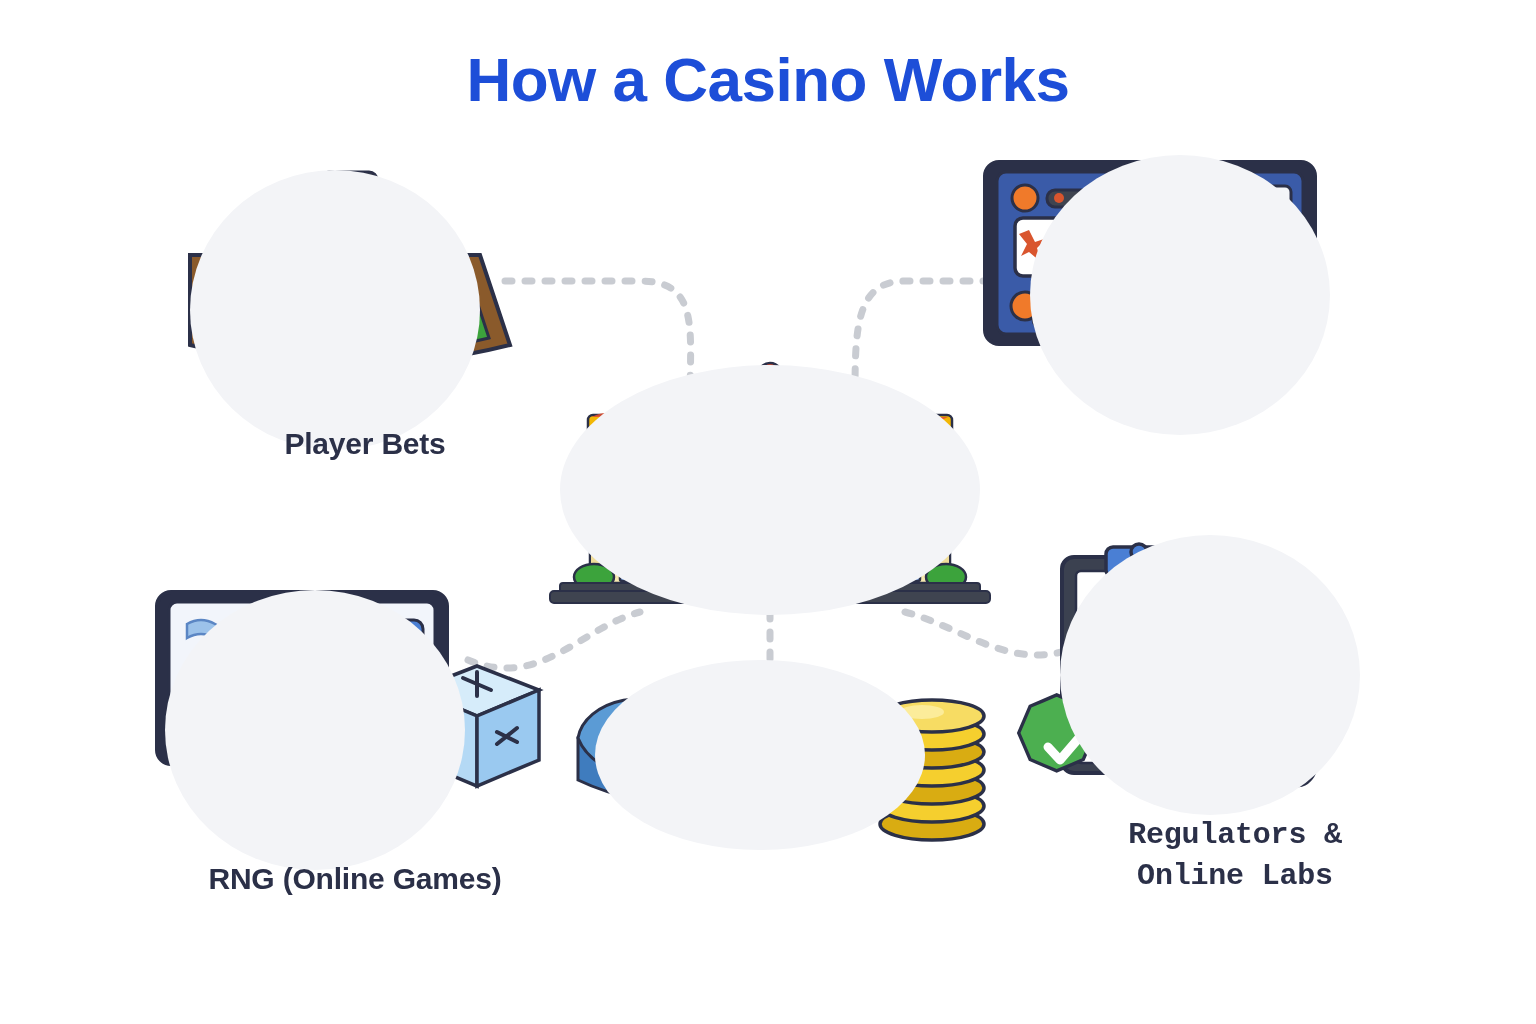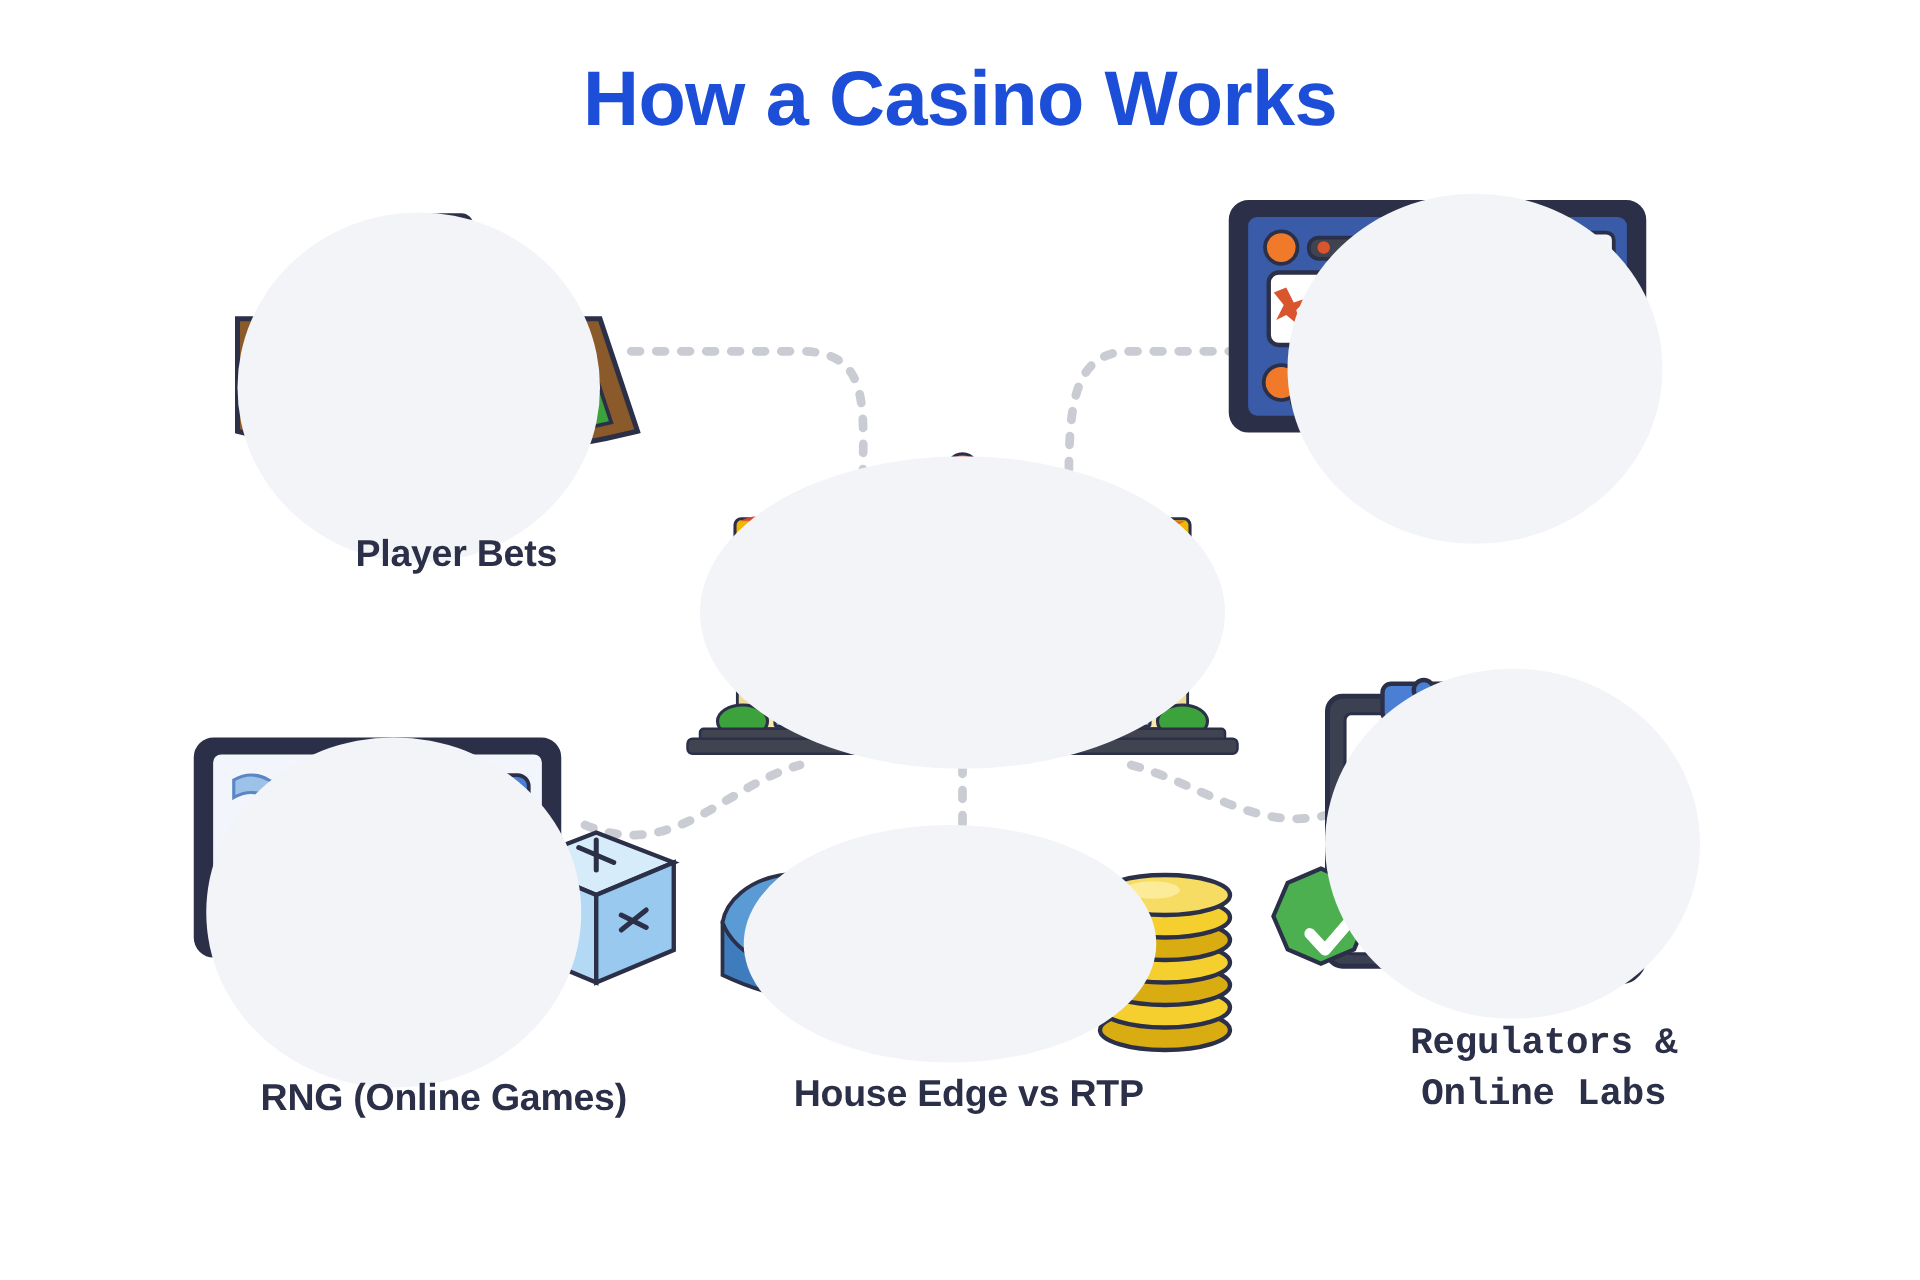--- a/index.html
+++ b/index.html
@@ -311,21 +311,20 @@
         <ellipse cx="392" cy="184" rx="52" ry="16" fill="#d9ac12" stroke="#2b3048" stroke-width="3.5"></ellipse>
         <ellipse cx="392" cy="166" rx="52" ry="16" fill="#f5cf2e" stroke="#2b3048" stroke-width="3.5"></ellipse>
         <ellipse cx="392" cy="148" rx="52" ry="16" fill="#d9ac12" stroke="#2b3048" stroke-width="3.5"></ellipse>
         <ellipse cx="392" cy="130" rx="52" ry="16" fill="#f5cf2e" stroke="#2b3048" stroke-width="3.5"></ellipse>
         <ellipse cx="392" cy="112" rx="52" ry="16" fill="#d9ac12" stroke="#2b3048" stroke-width="3.5"></ellipse>
         <ellipse cx="392" cy="94" rx="52" ry="16" fill="#f5cf2e" stroke="#2b3048" stroke-width="3.5"></ellipse>
         <ellipse cx="392" cy="76" rx="52" ry="16" fill="#f7dc63" stroke="#2b3048" stroke-width="3.5"></ellipse>
         <ellipse cx="382" cy="72" rx="22" ry="7" fill="#fdf0a8" opacity="0.8"></ellipse>
       </g>
     </svg>
-    <div class="label" style="top:215px;">House Edge vs RTP</div>
   </div>
 
   <div class="node" id="node-regulators">
     <div class="blob" style="left:60px;top:10px;width:300px;height:280px;"></div>
     <svg width="470" height="290" viewBox="0 0 470 290">
 
       <rect x="62" y="32" width="180" height="216" rx="12" fill="#3b4150" stroke="#2b3048" stroke-width="4"></rect>
       <rect x="76" y="46" width="152" height="192" rx="5" fill="#ffffff" stroke="#2b3048" stroke-width="2.5"></rect>
 
       <rect x="106" y="22" width="66" height="30" rx="7" fill="#4a7fd4" stroke="#2b3048" stroke-width="3.5"></rect>

